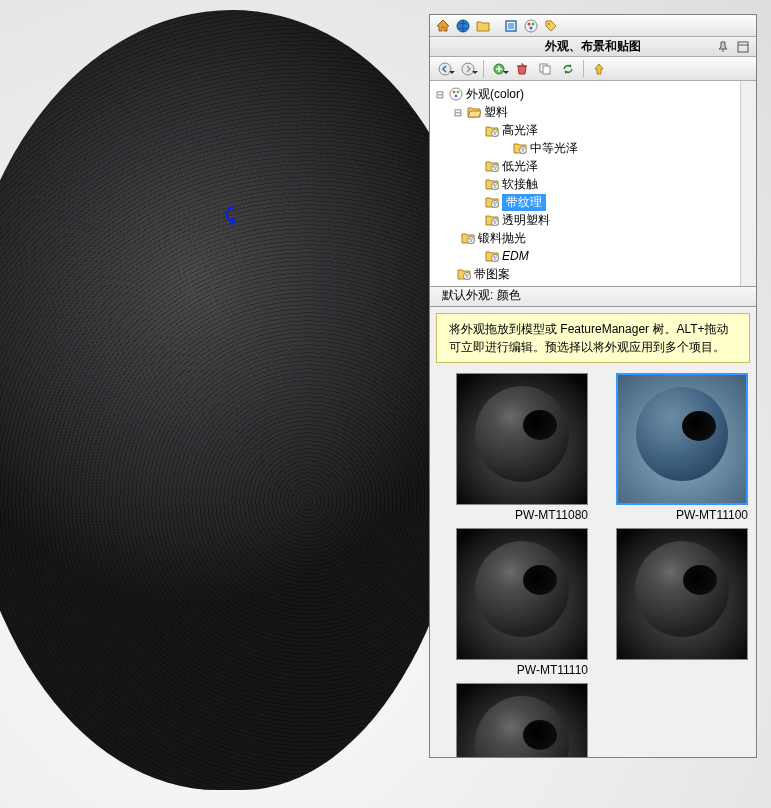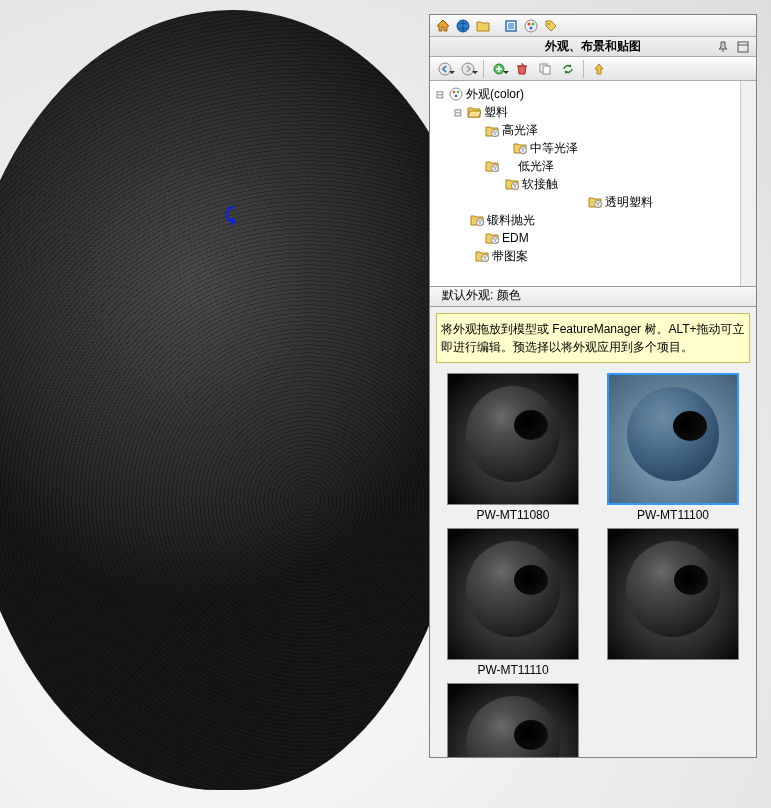--- a/index.html
+++ b/index.html
@@ -17,23 +17,23 @@
 .t2i{width:22px;height:20px;display:flex;align-items:center;justify-content:center;cursor:pointer;border-radius:2px;position:relative}
 .dd::after{content:"";border:3px solid transparent;border-top-color:#333;position:absolute;right:1px;bottom:2px}
 .sep{width:1px;height:18px;background:#bbb;margin:0 3px}
 .tree{flex:0 0 206px;background:#fff;border-bottom:1px solid #999;overflow-y:auto;padding:4px 0;position:relative}
 .tree-scroll{position:absolute;right:0;top:0;bottom:0;width:16px;background:#f0f0f0;border-left:1px solid #ccc}
 .tn{display:flex;align-items:center;height:18px;padding-left:4px;cursor:pointer;white-space:nowrap}
 .tn .exp{width:12px;text-align:center;color:#666;font-size:10px}
 .tn .tico{width:16px;height:16px;margin:0 2px;display:flex;align-items:center;justify-content:center}
 .tn.sel .lbl{background:#3399ff;color:#fff;padding:0 4px}
 .defbar{height:20px;background:linear-gradient(#f8f8f8,#e8e8e8);border-bottom:1px solid #999;display:flex;padding:0 12px}
-.tip{margin:6px;padding:6px 4px;background:#ffffcc;border:1px solid #c0c060;line-height:1.5}
+.tip{margin:6px;padding:6px 12px;background:#ffffcc;border:1px solid #c0c060;line-height:1.5}
 .thumbs{flex:1;background:#f0f0f0;overflow-y:auto;padding:4px 8px;display:grid;grid-template-columns:1fr 1fr;gap:6px 10px;align-content:start}
-.th{display:flex;flex-direction:column;align-items:center;cursor:pointer}
+.th{display:flex;flex-direction:column;align-items:flex-end;cursor:pointer}
 .th .img{width:132px;height:132px;background:radial-gradient(circle at 50% 55%,#555 0%,#3a3a3a 35%,#282828 55%,#151515 75%,#050505 90%);border:1px solid #888;position:relative;overflow:hidden}
 .th .img::before{content:"";position:absolute;left:18px;top:12px;right:18px;bottom:22px;border-radius:50%;background:radial-gradient(circle at 38% 32%,#6a6a6a 0%,#4d4d4d 20%,#383838 45%,#222 70%,#0a0a0a 95%)}
 .th .img::after{content:"";position:absolute;right:30px;top:36px;width:34px;height:30px;border-radius:50%;background:radial-gradient(circle at 40% 40%,#000 0%,#0a0a0a 60%,#1a1a1a 100%)}
 .th.sel .img{border:2px solid #3399ff}
 .th.blue .img{background:radial-gradient(circle at 50% 55%,#8fa8bd 0%,#7090a8 40%,#587890 70%,#456078 100%)}
 .th.blue .img::before{background:radial-gradient(circle at 38% 32%,#6b8aa3 0%,#567893 25%,#3f6180 50%,#2d4a66 75%,#1c3450 100%)}
 .th .cap{margin-top:3px;text-align:center}
 svg{display:block}
 </style>
 </head>
@@ -190,81 +190,93 @@
             <svg width="14" height="14">
               <path d="M1 3h4l1 1h7v8H1z" fill="#f0d060" stroke="#b08020"></path>
               <circle cx="10" cy="9" r="3.5" fill="#fff" stroke="#888"></circle>
               <circle cx="9" cy="8" r=".8" fill="#e04040"></circle>
               <circle cx="11" cy="8" r=".8" fill="#40c040"></circle>
               <circle cx="10" cy="10" r=".8" fill="#4060e0"></circle>
             </svg>
           </span>
           <span class="lbl">中等光泽</span>
         </div>
-        <div class="tn" style="padding-left: 52px; gap: 16px;">
+        <div class="tn" style="padding-left: 52px;">
           <span class="tico">
             <svg width="14" height="14">
               <path d="M1 3h4l1 1h7v8H1z" fill="#f0d060" stroke="#b08020"></path>
               <circle cx="10" cy="9" r="3.5" fill="#fff" stroke="#888"></circle>
               <circle cx="9" cy="8" r=".8" fill="#e04040"></circle>
               <circle cx="11" cy="8" r=".8" fill="#40c040"></circle>
               <circle cx="10" cy="10" r=".8" fill="#4060e0"></circle>
             </svg>
           </span>
           <span class="lbl">低光泽</span>
         </div>
-        <div class="tn" style="padding-left: 72px;">
+        <div class="tn" style="padding-left: 52px;">
           <span class="tico">
             <svg width="14" height="14">
               <path d="M1 3h4l1 1h7v8H1z" fill="#f0d060" stroke="#b08020"></path>
               <circle cx="10" cy="9" r="3.5" fill="#fff" stroke="#888"></circle>
               <circle cx="9" cy="8" r=".8" fill="#e04040"></circle>
               <circle cx="11" cy="8" r=".8" fill="#40c040"></circle>
               <circle cx="10" cy="10" r=".8" fill="#4060e0"></circle>
             </svg>
           </span>
           <span class="lbl">软接触</span>
         </div>
-        <div class="tn" style="padding-left: 52px; justify-content: center;">
+        <div class="tn sel" style="padding-left: 52px;">
+          <span class="tico">
+            <svg width="14" height="14">
+              <path d="M1 3h4l1 1h7v8H1z" fill="#f0d060" stroke="#b08020"></path>
+              <circle cx="10" cy="9" r="3.5" fill="#fff" stroke="#888"></circle>
+              <circle cx="9" cy="8" r=".8" fill="#e04040"></circle>
+              <circle cx="11" cy="8" r=".8" fill="#40c040"></circle>
+              <circle cx="10" cy="10" r=".8" fill="#4060e0"></circle>
+            </svg>
+          </span>
+          <span class="lbl">带纹理</span>
+        </div>
+        <div class="tn" style="padding-left: 52px;">
           <span class="tico">
             <svg width="14" height="14">
               <path d="M1 3h4l1 1h7v8H1z" fill="#f0d060" stroke="#b08020"></path>
               <circle cx="10" cy="9" r="3.5" fill="#fff" stroke="#888"></circle>
               <circle cx="9" cy="8" r=".8" fill="#e04040"></circle>
               <circle cx="11" cy="8" r=".8" fill="#40c040"></circle>
               <circle cx="10" cy="10" r=".8" fill="#4060e0"></circle>
             </svg>
           </span>
           <span class="lbl">透明塑料</span>
         </div>
-        <div class="tn" style="padding-left: 28px; margin-left: 9px;">
+        <div class="tn" style="padding-left: 28px;">
           <span class="tico">
             <svg width="14" height="14">
               <path d="M1 3h4l1 1h7v8H1z" fill="#f0d060" stroke="#b08020"></path>
               <circle cx="10" cy="9" r="3.5" fill="#fff" stroke="#888"></circle>
               <circle cx="9" cy="8" r=".8" fill="#e04040"></circle>
               <circle cx="11" cy="8" r=".8" fill="#40c040"></circle>
               <circle cx="10" cy="10" r=".8" fill="#4060e0"></circle>
             </svg>
           </span>
           <span class="lbl">锻料抛光</span>
         </div>
-        <div class="tn" style="padding-left: 52px;">
+        <div class="tn" style="padding-left: 52px; font-style: italic;">
           <span class="tico">
             <svg width="14" height="14">
               <path d="M1 3h4l1 1h7v8H1z" fill="#f0d060" stroke="#b08020"></path>
               <circle cx="10" cy="9" r="3.5" fill="#fff" stroke="#888"></circle>
               <circle cx="9" cy="8" r=".8" fill="#e04040"></circle>
               <circle cx="11" cy="8" r=".8" fill="#40c040"></circle>
               <circle cx="10" cy="10" r=".8" fill="#4060e0"></circle>
             </svg>
           </span>
           <span class="lbl">EDM</span>
         </div>
-        <div class="tn" style="padding-left: 24px; margin-left: 18px;">
+        <div class="tn" style="padding-left: 24px;">
           <span class="tico">
             <svg width="14" height="14">
               <path d="M1 3h4l1 1h7v8H1z" fill="#f0d060" stroke="#b08020"></path>
               <circle cx="10" cy="9" r="3.5" fill="#fff" stroke="#888"></circle>
               <circle cx="9" cy="8" r=".8" fill="#e04040"></circle>
               <circle cx="11" cy="8" r=".8" fill="#40c040"></circle>
               <circle cx="10" cy="10" r=".8" fill="#4060e0"></circle>
             </svg>
           </span>
           <span class="lbl">带图案</span>

